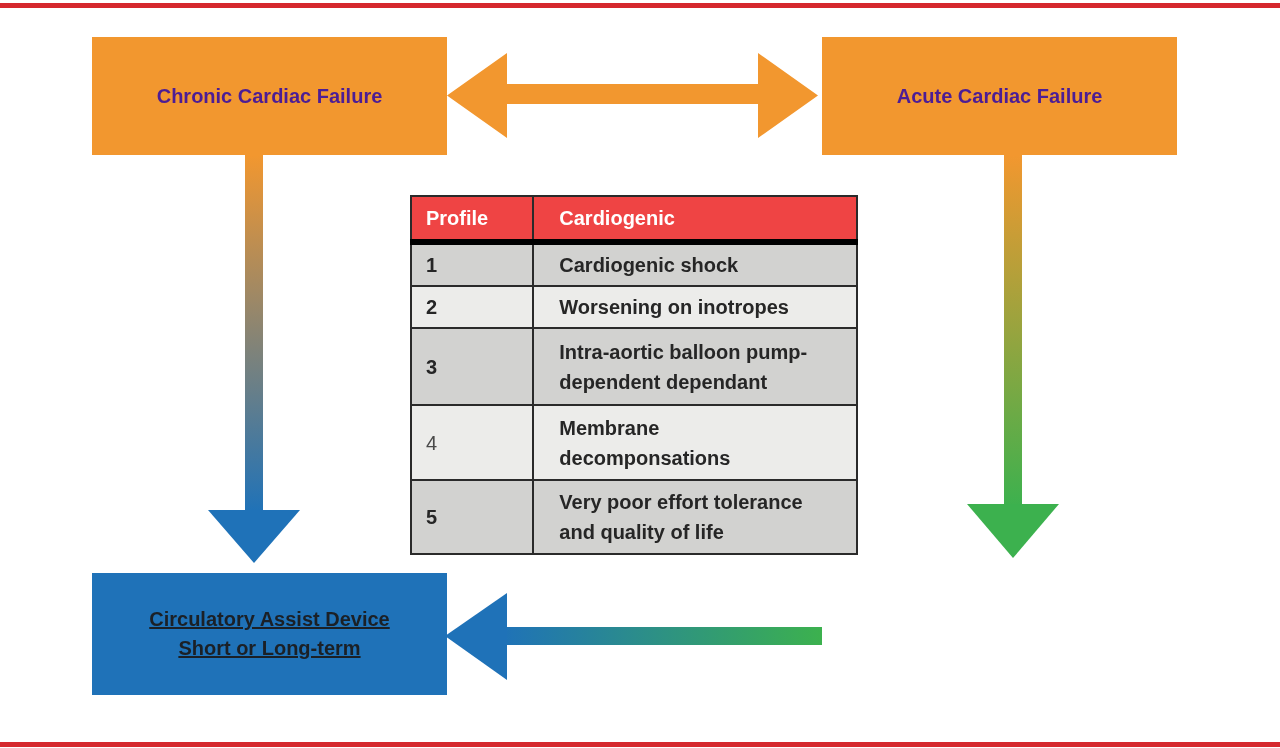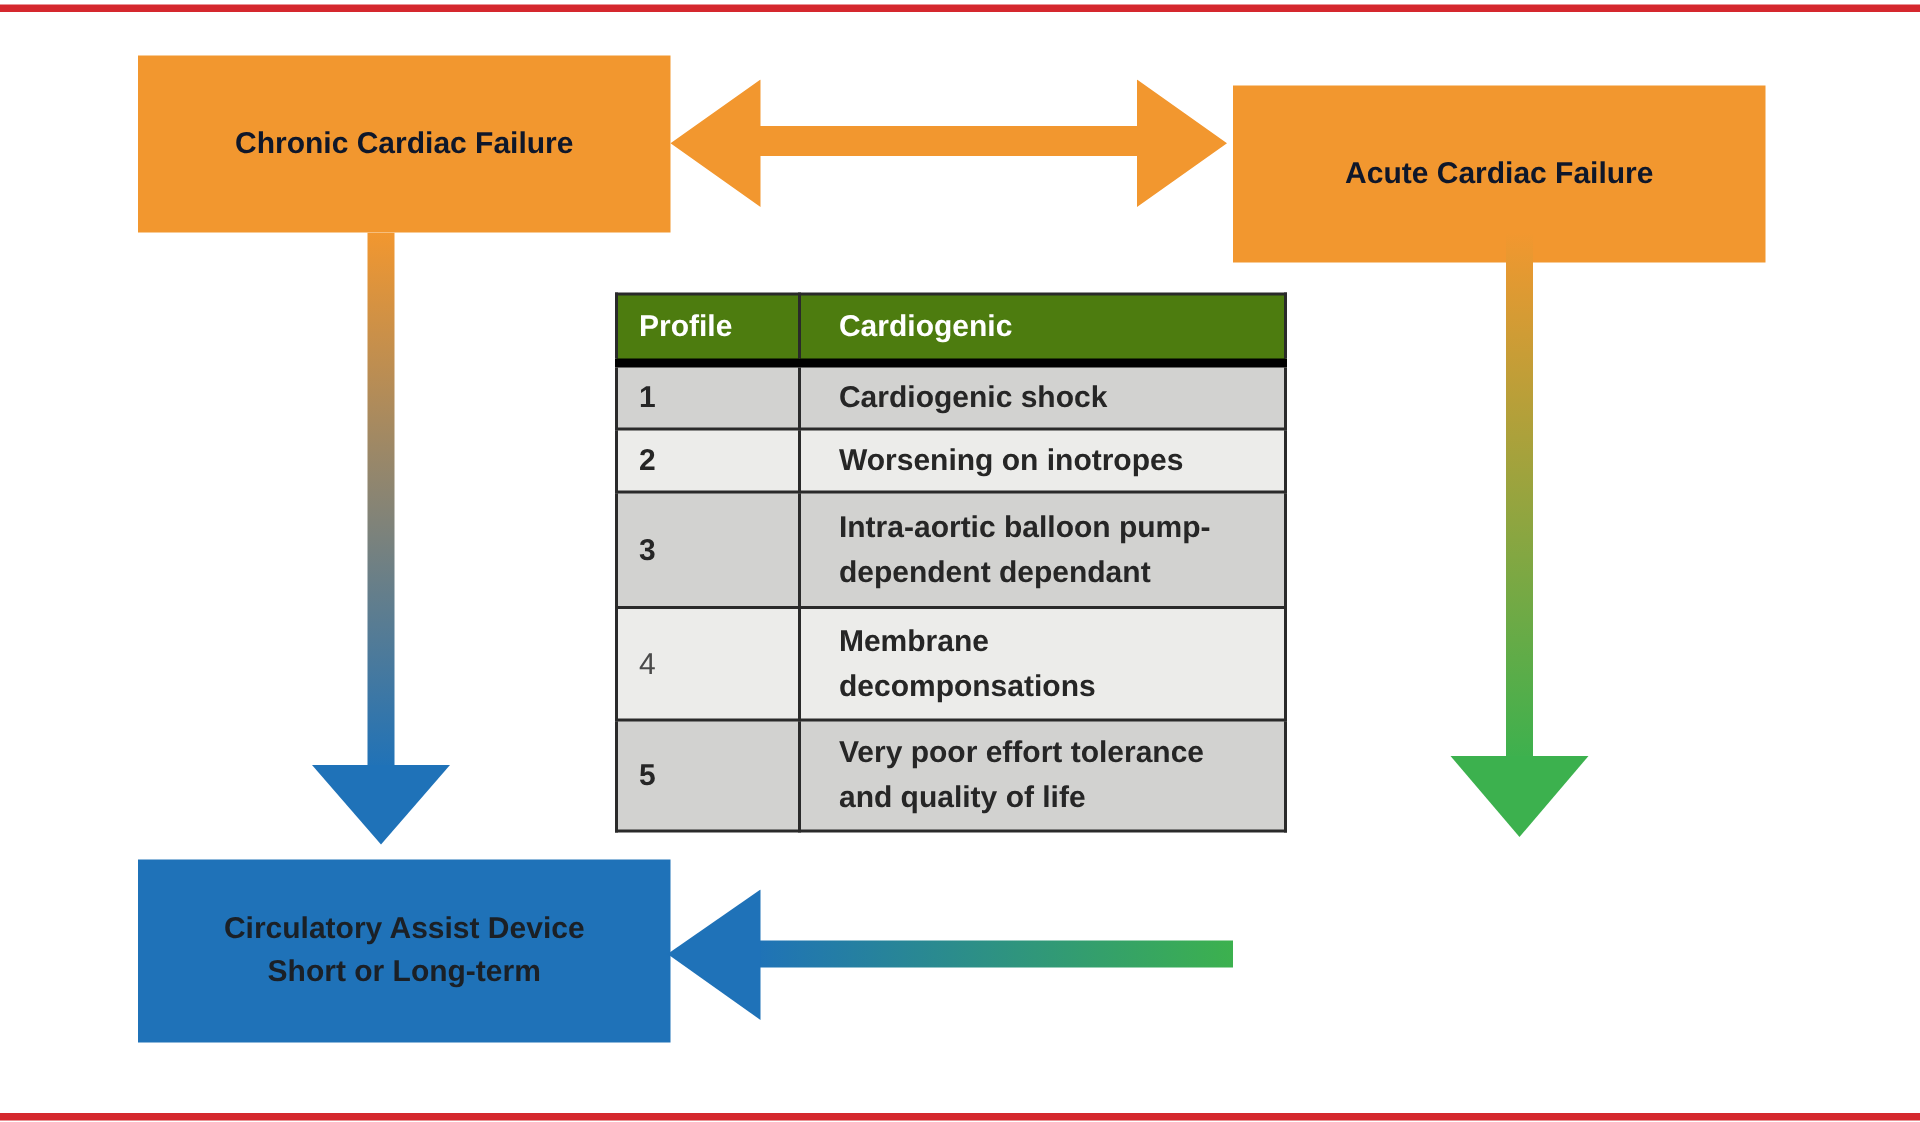--- a/index.html
+++ b/index.html
@@ -23,29 +23,29 @@
 
   .node {
     position: absolute;
     width: 355px;
     display: flex;
     align-items: center;
     justify-content: center;
     text-align: center;
     font-weight: bold;
     font-size: 20px;
-    color: #0f172a;
+    color: #4c1d95;
     line-height: 1.45;
   }
   .node .prewrap { white-space: pre-line; }
   .node.orange { background: #f2972f; }
-  .node.blue   { background: #1f72b8; color: #1b2026; }
+  .node.blue   { background: #1f72b8; color: #1b2026; text-decoration: underline; }
   .node.green  { background: #3cb14e; color: #1d231c; }
   .node.tl { left: 92px;  top: 37px;  height: 118px; }
-  .node.tr { left: 822px; top: 37px;  height: 118px; margin-top: 20px; }
+  .node.tr { left: 822px; top: 37px;  height: 118px; }
   .node.bl { left: 92px;  top: 573px; height: 122px; }
   .node.br { left: 822px; top: 573px; height: 122px; }
 
   .arrow { position: absolute; display: block; }
 
   .profile-table {
     position: absolute;
     left: 410px;
     top: 195px;
     width: 448px;
@@ -54,21 +54,21 @@
     color: #262626;
   }
   .profile-table th, .profile-table td {
     border: 2px solid #2a2a2a;
     padding: 0 0 0 14px;
     text-align: left;
     vertical-align: middle;
     line-height: 1.5;
   }
   .profile-table thead th {
-    background: #4d7c0f;
+    background: #ef4444;
     color: #ffffff;
     font-weight: bold;
     height: 42px;
     border-bottom: 6px solid #000000;
   }
   .profile-table td { font-weight: bold; }
   .profile-table .col-profile { width: 118px; }
   .profile-table .col-desc { width: 330px; padding-left: 25px; }
   .profile-table tr.dark td  { background: #d2d2d0; }
   .profile-table tr.light td { background: #ececea; }

